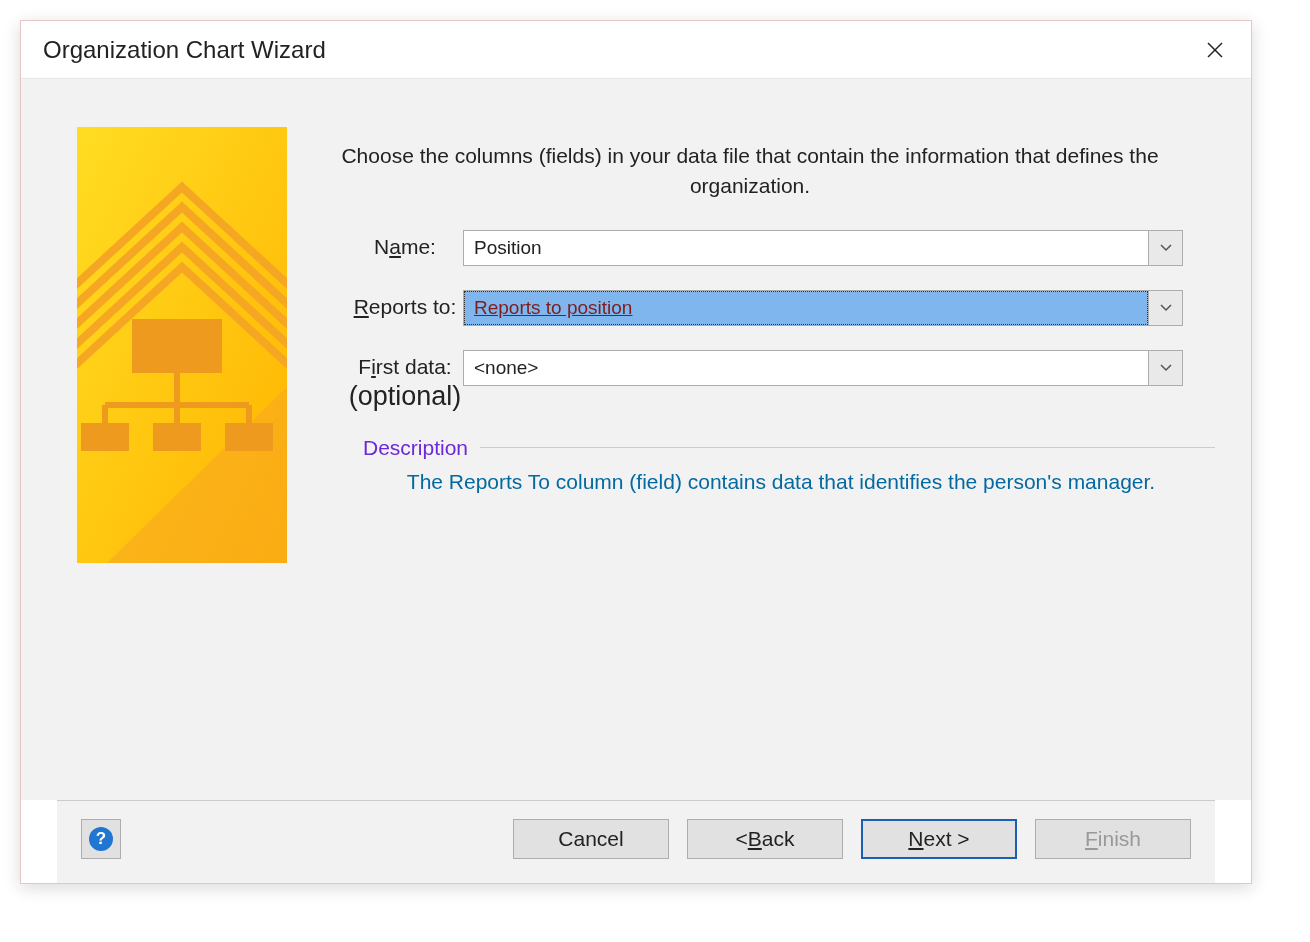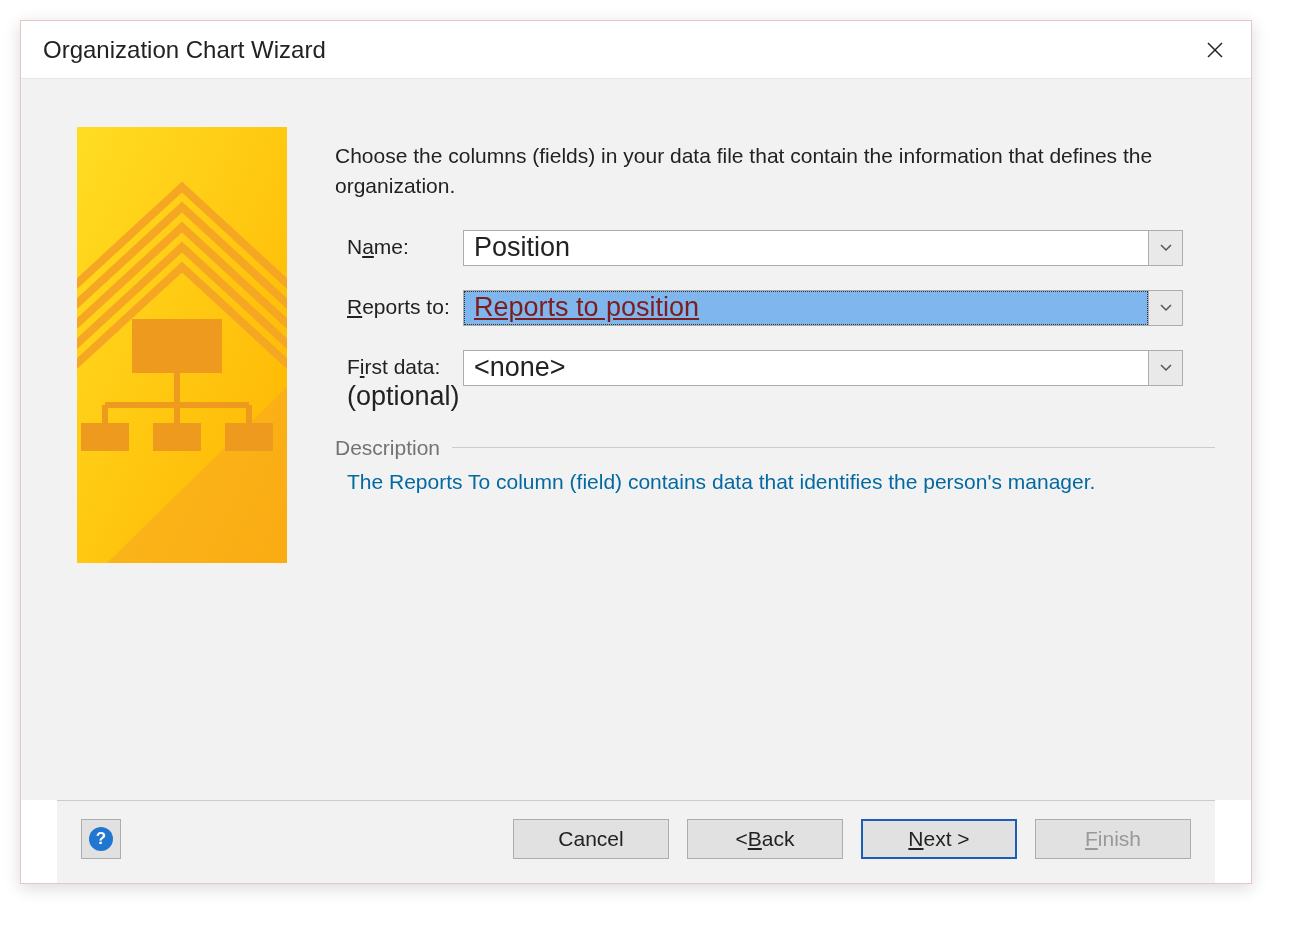--- a/index.html
+++ b/index.html
@@ -14,20 +14,21 @@
     }
     .dialog {
       width: 1232px;
       height: 864px;
       border: 1px solid #e8c5c5;
       background: #fff;
       box-shadow: 0 4px 16px rgba(0,0,0,0.15);
       display: flex;
       flex-direction: column;
       position: relative;
+      text-align: center;
     }
     .titlebar {
       height: 58px;
       display: flex;
       align-items: center;
       justify-content: space-between;
       padding: 0 18px 0 22px;
       border-bottom: 1px solid #e6e6e6;
       background: #fff;
     }
@@ -108,21 +109,21 @@
     .select-wrapper.highlighted .select-value {
       background: #7eb6ed;
       color: #7f1d1d;
       outline: 1px dotted #333;
       outline-offset: -1px;
       text-decoration: underline;
     }
     .select-value {
       flex: 1;
       padding: 4px 10px;
-      font-size: 27px;
+      font-size: 19px;
       color: #222;
       display: flex;
       align-items: center;
     }
     .select-arrow {
       width: 34px;
       background: #e9e9e9;
       border-left: 1px solid #adadad;
       display: flex;
       align-items: center;
@@ -137,21 +138,22 @@
       margin-top: 18px;
     }
     .description-header {
       display: flex;
       align-items: center;
       gap: 12px;
       margin-bottom: 10px;
     }
     .description-title {
       font-size: 21px;
-      color: #737373;
+      color: #6d28d9;
+      margin-left: 28px;
     }
     .description-line {
       flex: 1;
       height: 1px;
       background: #ccc;
     }
     .description-text {
       font-size: 21px;
       color: #0369a1;
       padding-left: 12px;

